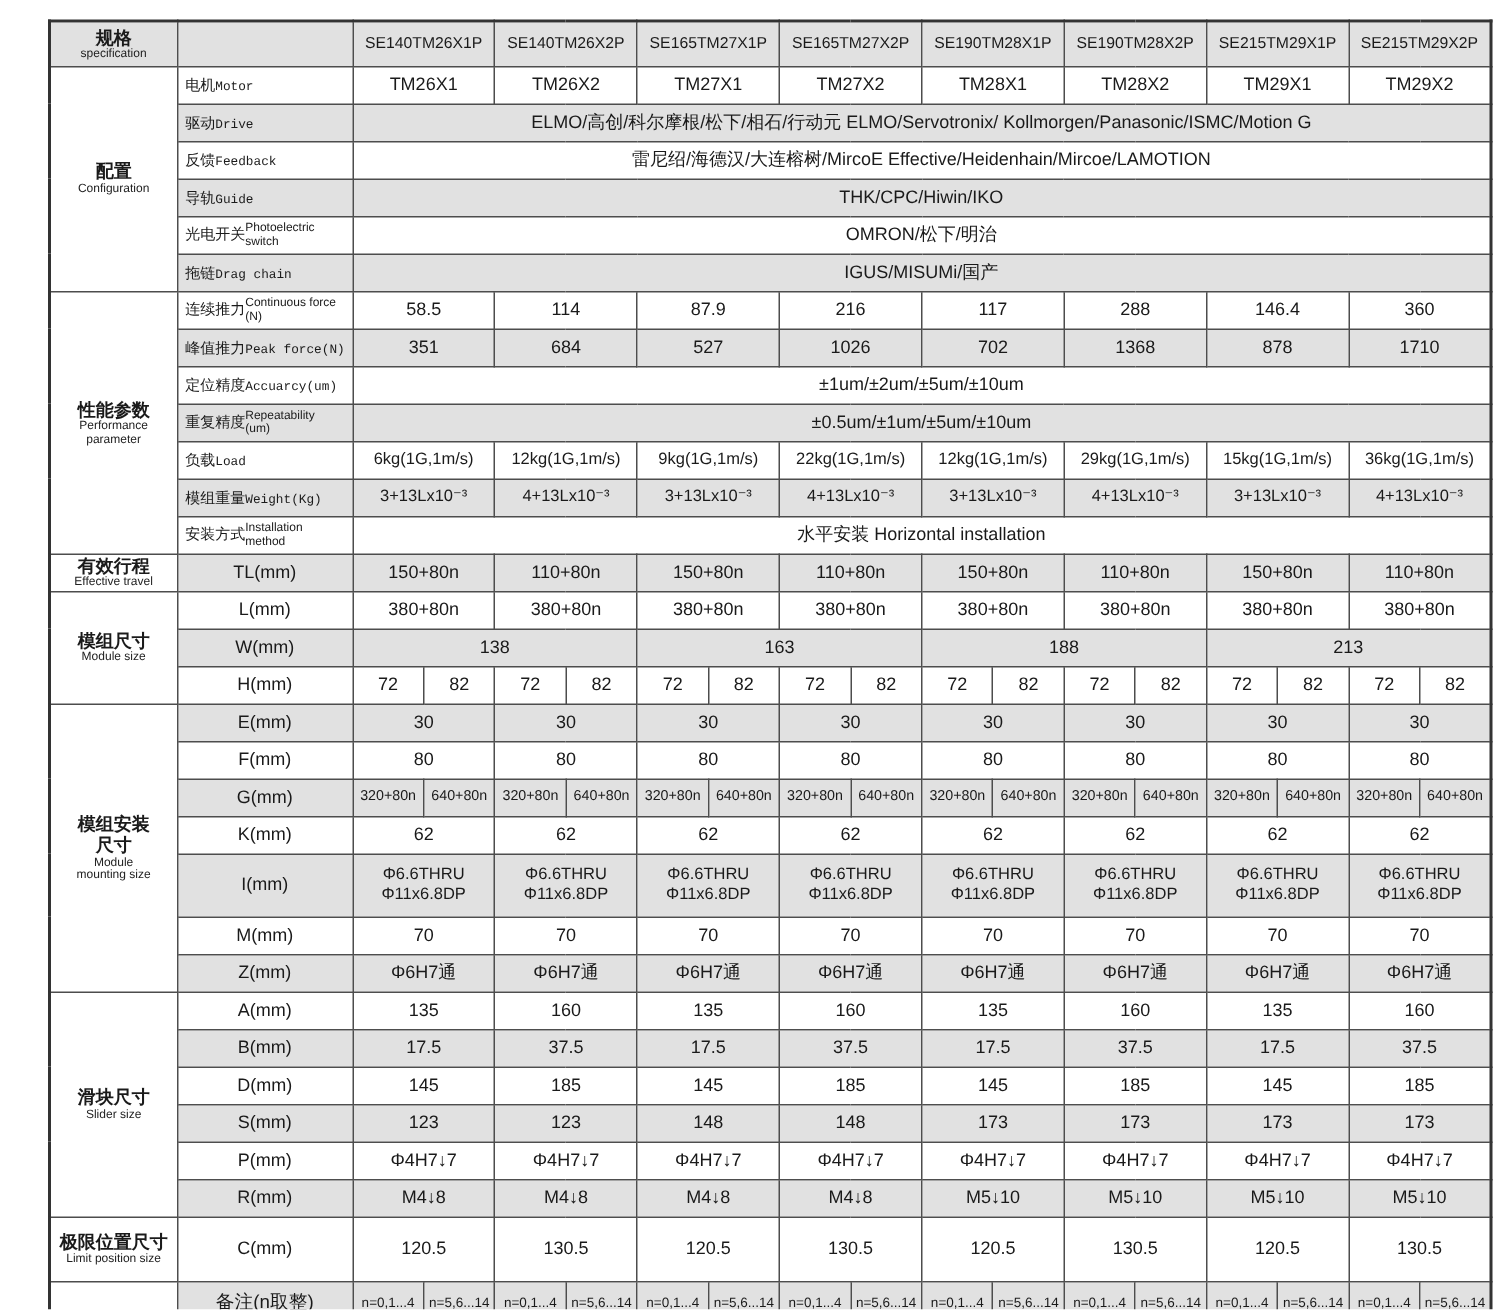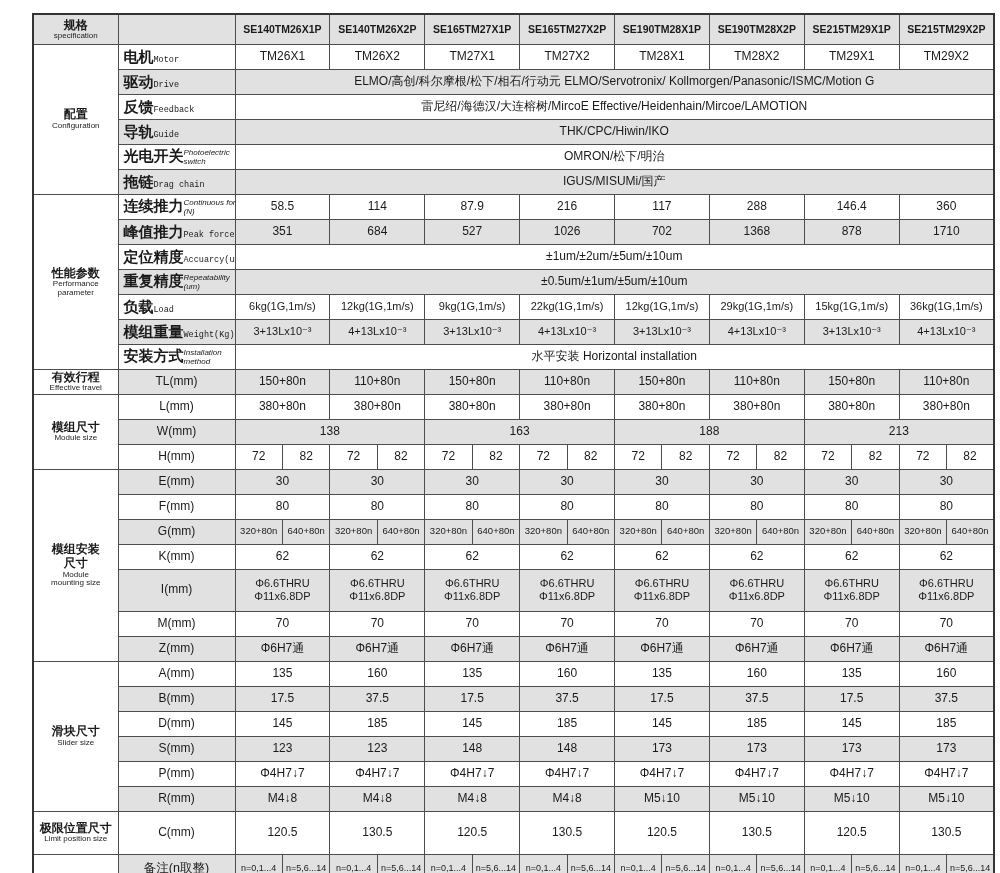--- a/index.html
+++ b/index.html
@@ -8,27 +8,27 @@
   table.spec{position:absolute;left:32px;top:13px;width:963px;border-collapse:collapse;
              table-layout:fixed;border:2px solid #333;}
   td{border:1px solid #4d4d4d;text-align:center;vertical-align:middle;padding:0 1px;
      overflow:hidden;font-size:12px;line-height:1.15;}
   tr.shaded td{background:#e1e1e1;}
   td.grp{background:#ffffff !important;margin-left:33px;}
   td.corner{background:#e1e1e1 !important;}
   .grp .zh{font-weight:bold;font-size:12px;white-space:pre-line;display:block;line-height:1.2;}
   .grp .en{display:block;font-size:8px;white-space:pre-line;line-height:1.1;color:#222;}
   td.lbl{text-align:left;padding-left:5px;white-space:nowrap;}
-  td.lbl .zh{font-weight:bold;font-size:15px;}
+  td.lbl .zh{font-weight:normal;font-size:10px;}
   td.lbl .en{font-size:8.5px;font-family:Liberation Mono, monospace;}
-  td.lbl .stack{display:inline-block;vertical-align:middle;text-align:left;line-height:1.05;font-style:italic;}
+  td.lbl .stack{display:inline-block;vertical-align:middle;text-align:left;line-height:1.05;}
   td.lbl .stack span{display:block;font-size:8px;}
   td.dimlbl{text-align:center;font-size:12px;}
   td.dimlbl.b{font-weight:normal;font-size:12.5px;text-align:center;}
-  td.mh{font-size:10.5px;font-weight:bold;}
+  td.mh{font-size:10.5px;font-weight:normal;}
   td.v{white-space:pre-line;}
   td.v.sm{font-size:9.5px;padding:0;}
   td.v.xs{font-size:9px;padding:0;}
   td.v.md{font-size:11px;}
   tr.rh-head{height:30px;}
   tr.rh-std{height:25px;}
   tr.rh-tall{height:42px;}
   tr.rh-xtall{height:43px;}
   tr.rh-last{height:28px;}
 </style>

